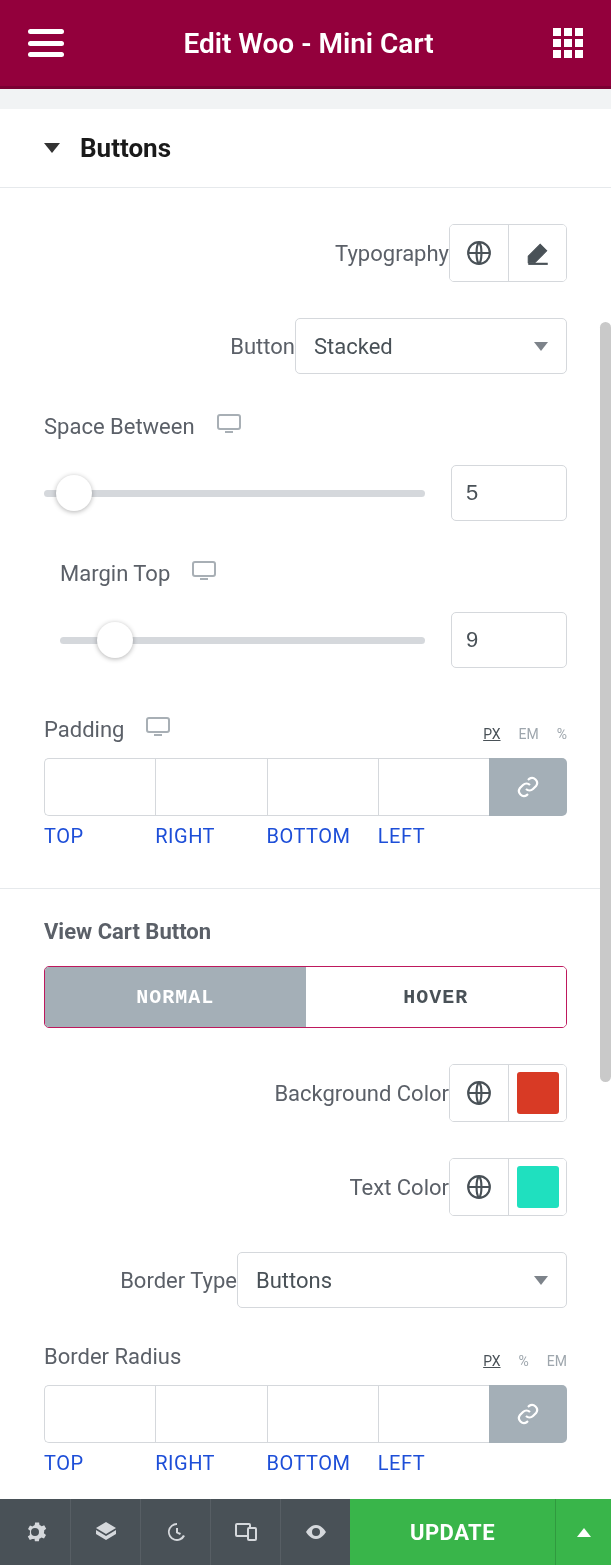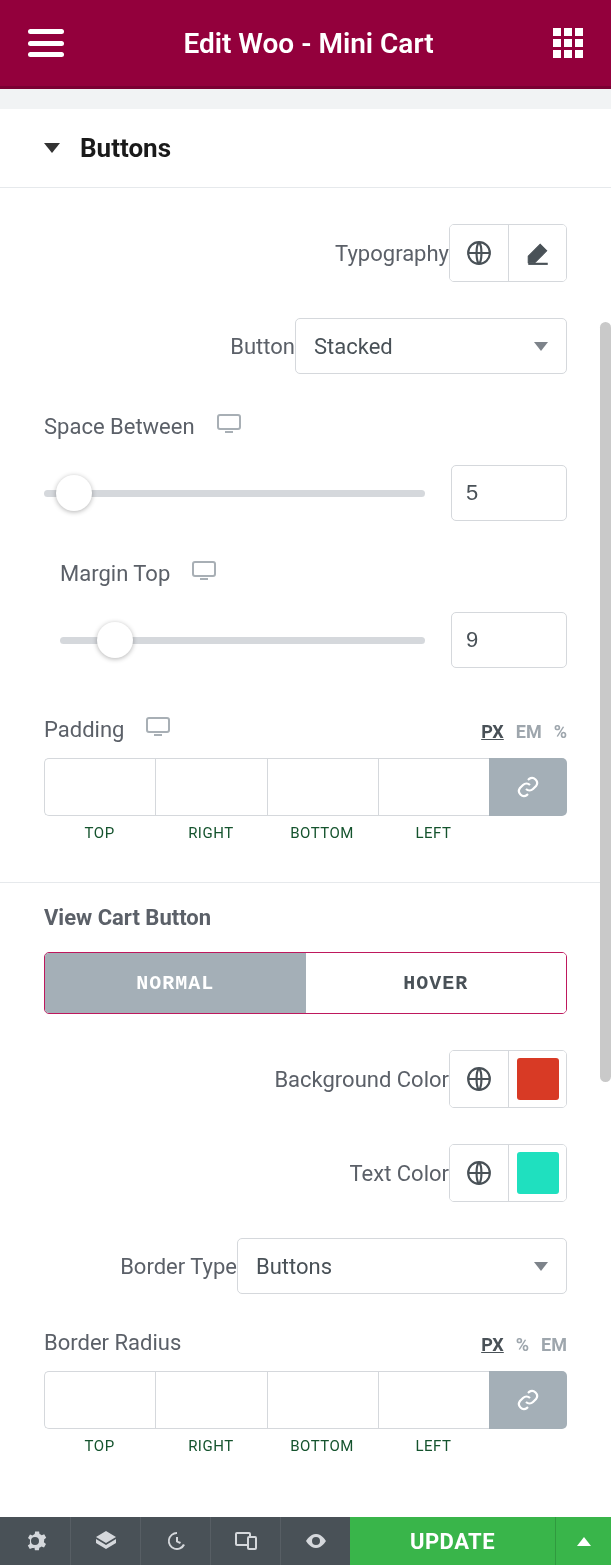--- a/index.html
+++ b/index.html
@@ -36,44 +36,44 @@
   .select { flex: 1; max-width: 272px; height: 56px; border: 1px solid #d5d8dc; border-radius: 5px; display: flex; align-items: center; justify-content: space-between; padding: 0 18px; cursor: pointer; background: #fff; }
   .select span { font-size: 22px; color: #495157; }
   .select .caret2 { width: 0; height: 0; border-left: 7px solid transparent; border-right: 7px solid transparent; border-top: 9px solid #7d838a; }
 
   .slider-row { display: flex; align-items: center; gap: 26px; margin-top: 26px; }
   .slider { flex: 1; height: 40px; position: relative; display: flex; align-items: center; }
   .slider .track { height: 7px; background: #d5d8dc; border-radius: 4px; width: 100%; }
   .slider .thumb { position: absolute; width: 36px; height: 36px; background: #fff; border-radius: 50%; box-shadow: 0 1px 5px rgba(0,0,0,.3); top: 50%; transform: translate(-50%, -50%); cursor: pointer; }
   .slider-input { width: 116px; height: 56px; border: 1px solid #d5d8dc; border-radius: 5px; padding: 0 14px; font-size: 22px; color: #495157; background:#fff; }
 
-  .units { display: flex; gap: 12px; font-size: 18px; color: #9ea6ad; font-weight: bold; }
+  .units { display: flex; gap: 18px; font-size: 14px; color: #9ea6ad; }
   .units .active { color: #495157; text-decoration: underline; }
 
   .dim-row { display: flex; margin-top: 16px; }
   .dim-cell { flex: 1; }
   .dim-cell input { width: 100%; height: 58px; border: 1px solid #d5d8dc; border-right: none; background:#fff; text-align:center; font-size:20px; }
   .dim-cell:first-child input { border-top-left-radius: 5px; border-bottom-left-radius: 5px; }
   .dim-link { width: 78px; height: 58px; background: #a4afb7; border-top-right-radius: 5px; border-bottom-right-radius: 5px; display:flex; align-items:center; justify-content:center; cursor:pointer; }
   .dim-link svg { width: 24px; height: 24px; stroke: #fff; fill: none; stroke-width: 2.2; }
   .dim-labels { display: flex; margin-top: 8px; }
-  .dim-labels span { flex: 1; text-align: center; font-size: 15px; color: #14532d; letter-spacing: 0.5px; }
+  .dim-labels span { flex: 1; font-size: 20px; color: #1d4ed8; letter-spacing: 0.5px; }
   .dim-labels .spacer { width: 78px; flex: none; }
 
   .divider { height: 1px; background: #e6e9ec; margin: 40px -44px 0; }
-  .heading2 { font-size: 22px; font-weight: 700; color: #5b6068; margin-top: 22px; }
+  .heading2 { font-size: 22px; font-weight: 700; color: #5b6068; margin-top: 30px; }
 
   .tabs { display: flex; margin-top: 22px; border: 1px solid #be185d; border-radius: 5px; overflow: hidden; font-family: Liberation Mono, monospace; }
   .tab { flex: 1; height: 60px; display: flex; align-items: center; justify-content: center; font-size: 20px; font-weight: 600; letter-spacing: 1px; cursor: pointer; color:#495157; background:#fff; }
   .tab.active { background: #a4afb7; color: #fff; }
 
   .resp-icon svg { width: 24px; height: 20px; fill: #a8afb5; }
 
   
-  .footer { height: 48px; background: #495157; display: flex; align-items: stretch; }
+  .footer { height: 66px; background: #495157; display: flex; align-items: stretch; }
   .footer-btn { width: 70px; display: flex; align-items: center; justify-content: center; cursor: pointer; }
   .footer-btn.sep { border-left: 1px solid rgba(255,255,255,0.08); }
   .footer-btn svg { width: 24px; height: 24px; fill: #d5d8dc; }
   .update-wrap { flex: 1; display: flex; }
   .update-btn { flex: 1; background: #39b54a; color: #fff; font-size: 22px; font-weight: 700; letter-spacing: 0.5px; display: flex; align-items: center; justify-content: center; cursor: pointer; }
   .update-caret { width: 56px; background: #39b54a; border-left: 1px solid rgba(0,0,0,0.15); display: flex; align-items: center; justify-content: center; cursor: pointer; }
   .update-caret .up { width: 0; height: 0; border-left: 7px solid transparent; border-right: 7px solid transparent; border-bottom: 9px solid #fff; }
 
   .scrollbar { position: absolute; right: 0; top: 322px; width: 11px; height: 760px; background: #c9c9c9; border-radius: 6px; }
 </style>

